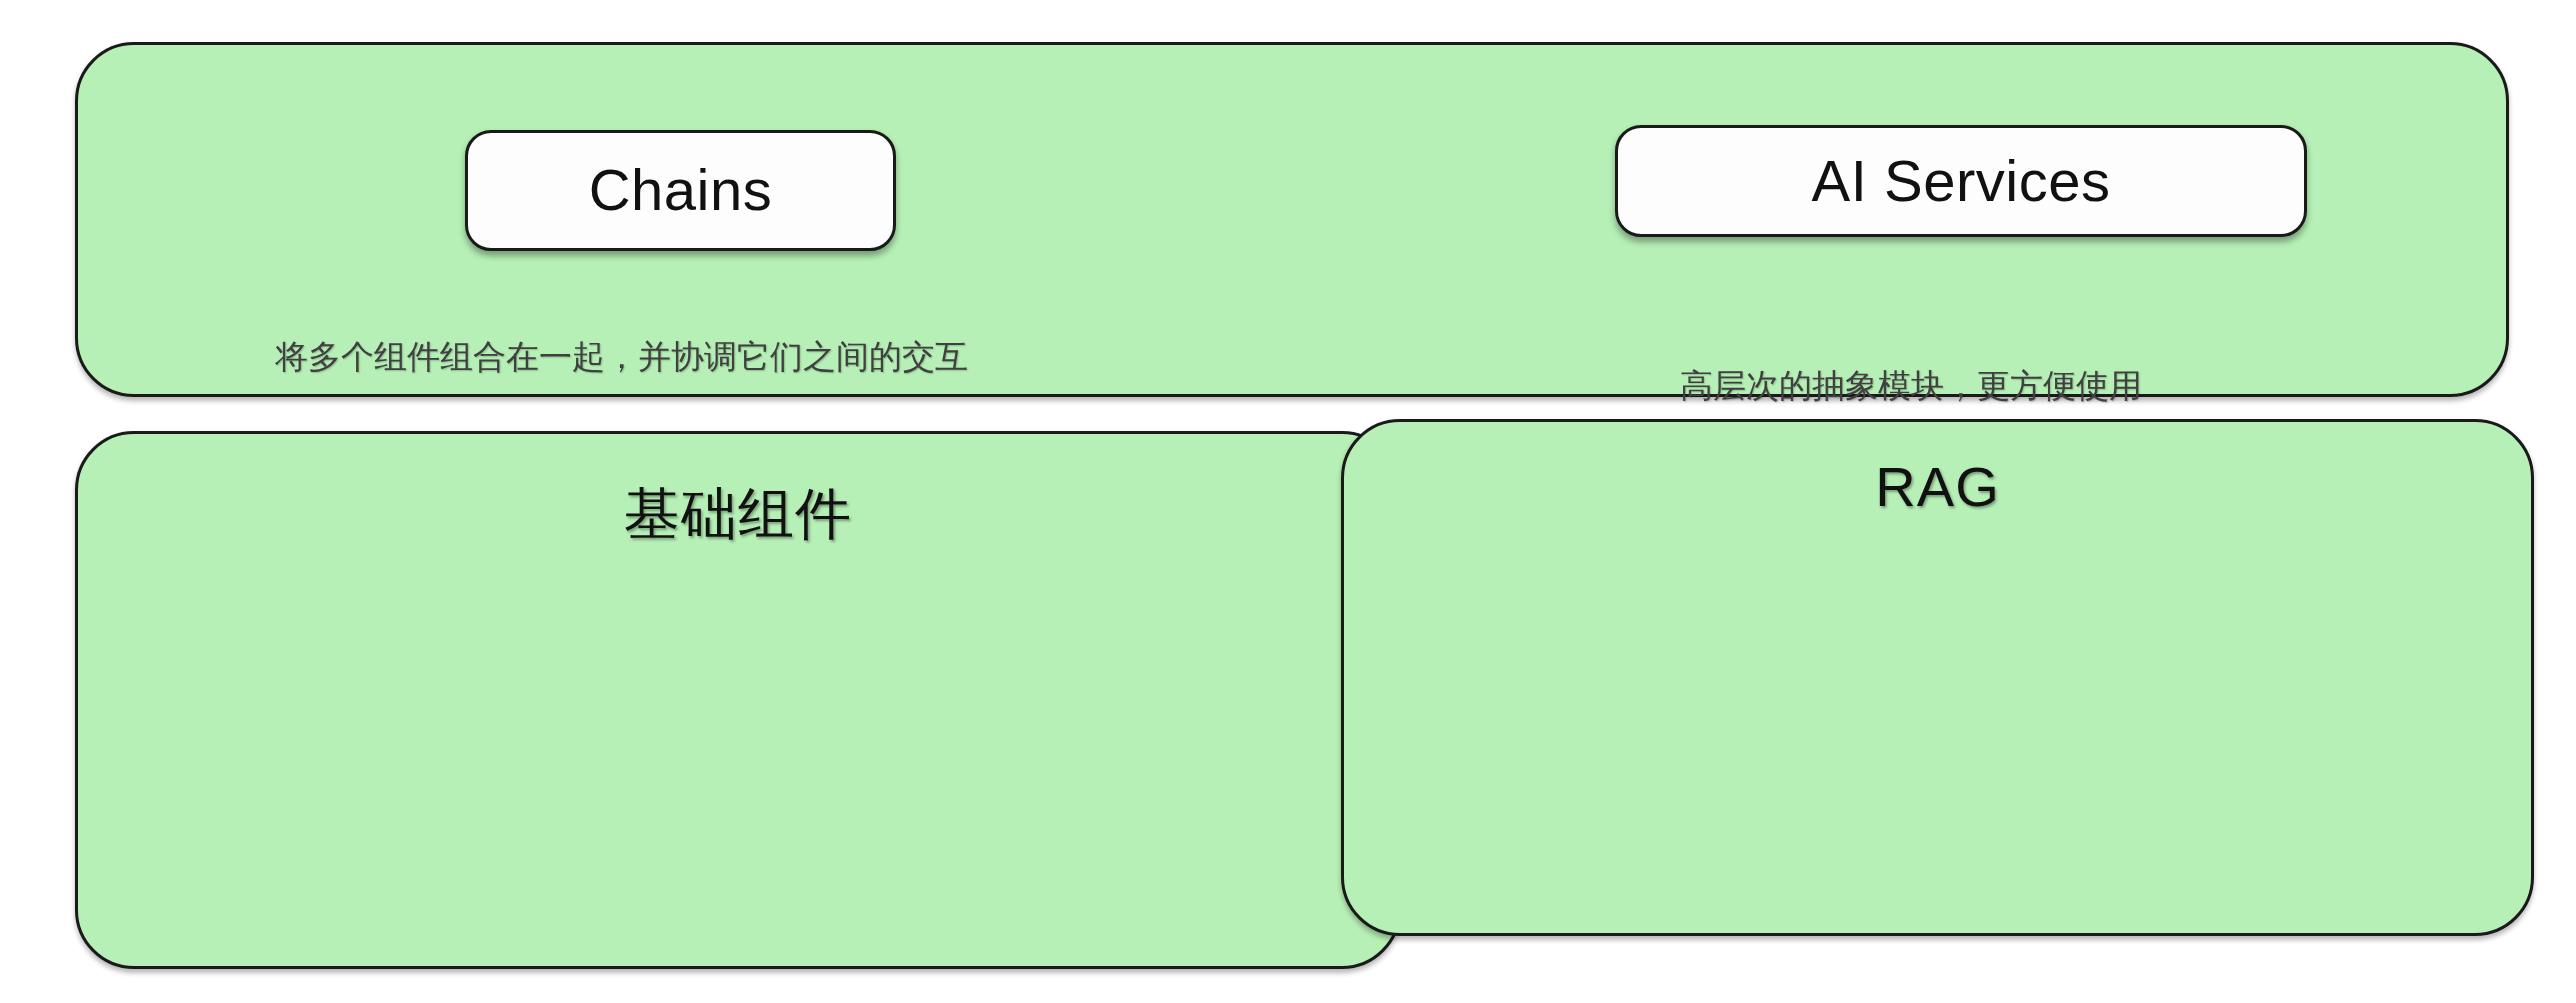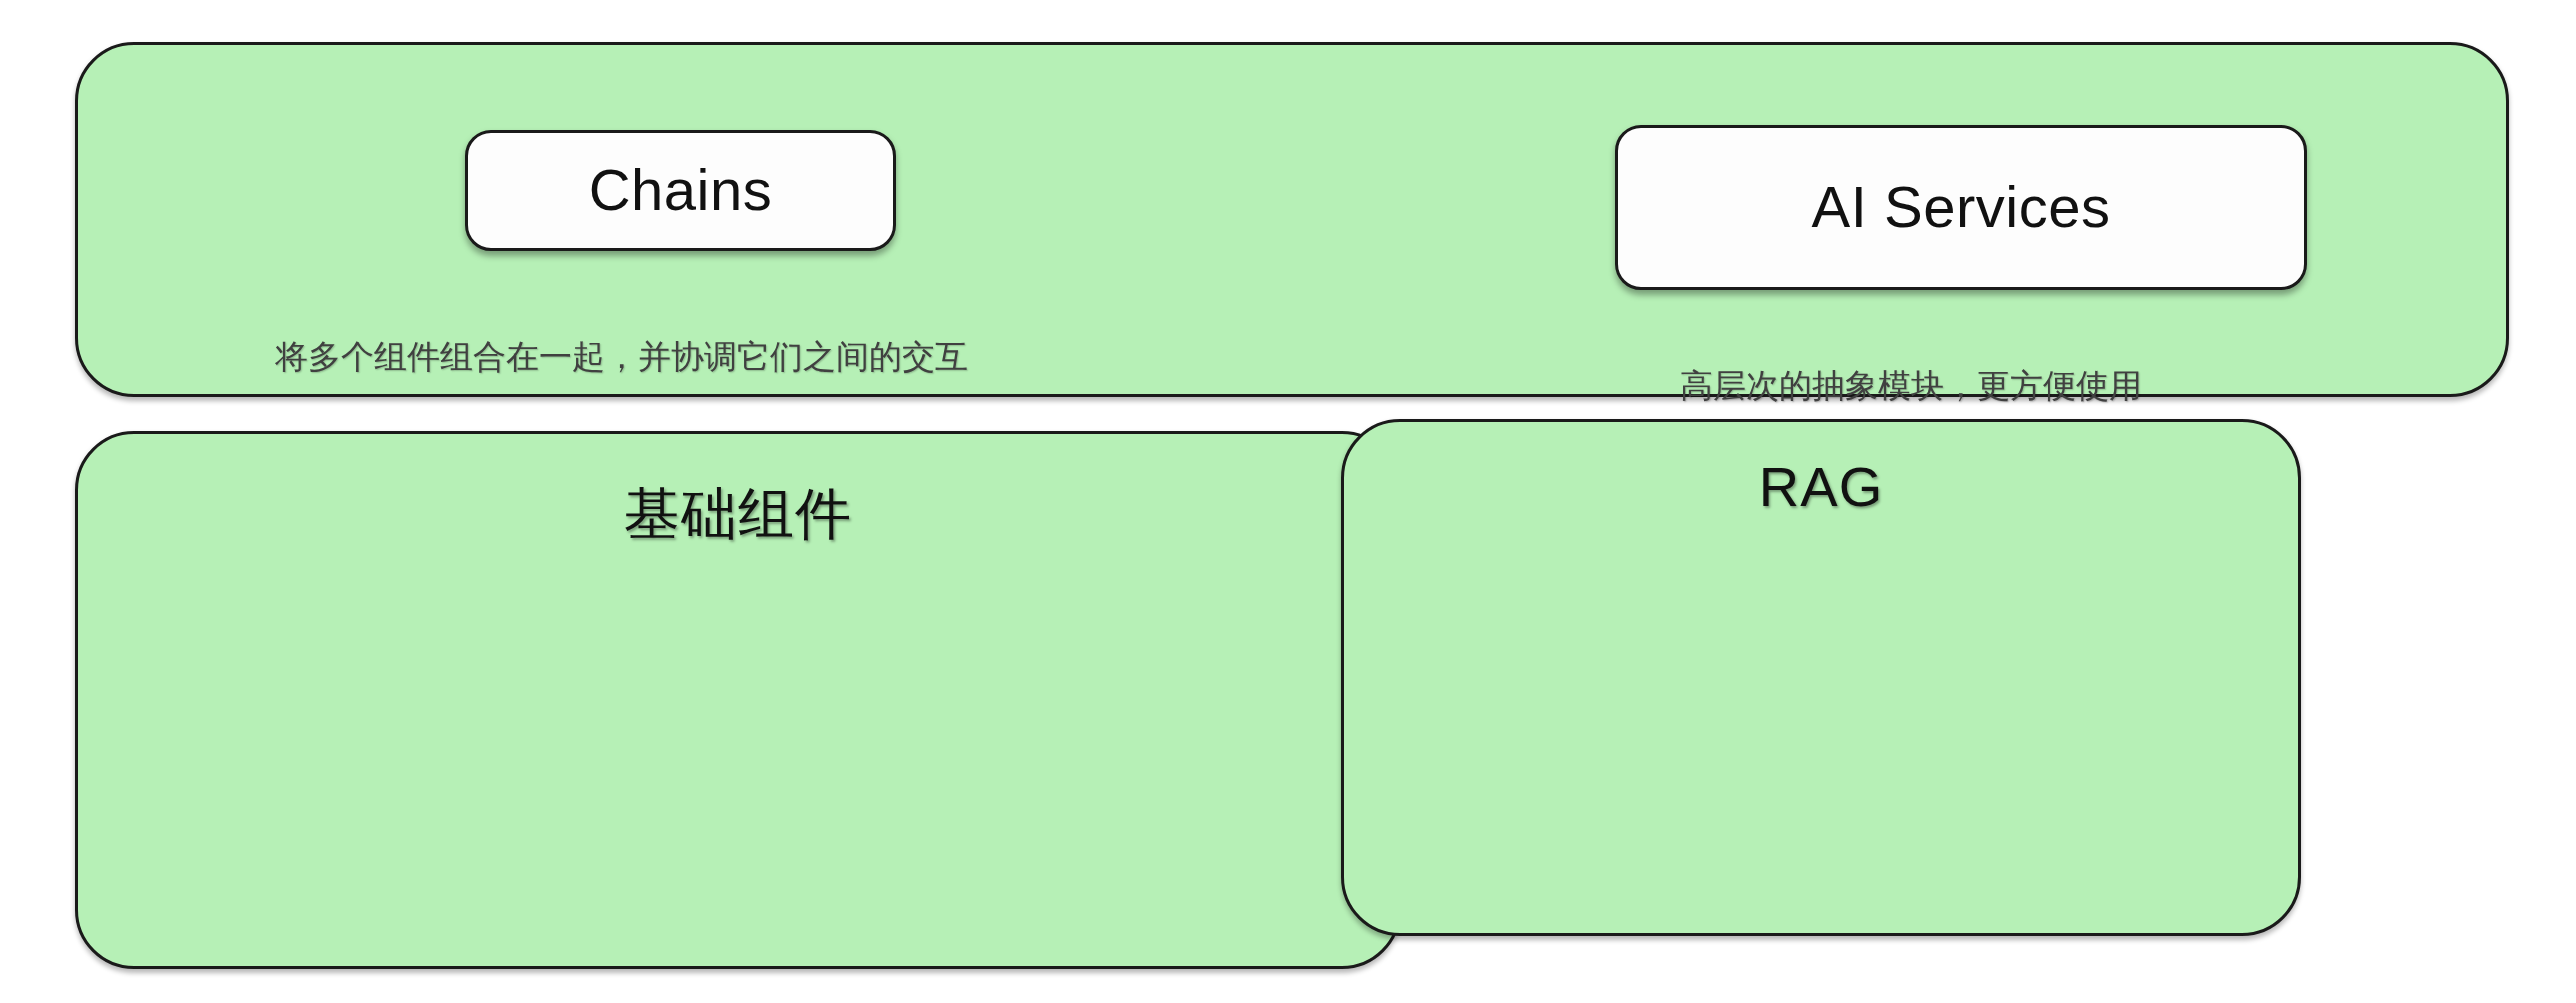--- a/index.html
+++ b/index.html
@@ -39,21 +39,21 @@
   #group-basic {
     left: 75px;
     top: 431px;
     width: 1326px;
     height: 538px;
     border-radius: 59px;
   }
   #group-rag {
     left: 1341px;
     top: 419px;
-    width: 960px;
+    width: 1193px;
     height: 517px;
     border-radius: 59px;
   }
 
   
   .group-title {
     position: absolute;
     left: 0;
     right: 0;
     text-align: center;
@@ -88,21 +88,21 @@
     user-select: none;
     letter-spacing: 0.5px;
   }
 
   
   .node-lg { border-radius: 26px; }
   .node-lg .node-label { font-size: 58px; }
 
   
   #node-chains      { left: 387px;  top: 85px; width: 431px;  height: 121px; }
-  #node-ai-services { left: 1537px; top: 80px; width: 692px; height: 165px; }
+  #node-ai-services { left: 1537px; top: 80px; width: 692px; height: 112px; }
 
   
   .caption {
     position: absolute;
     color: #404040;
     font-size: 33px;
     line-height: 1;
     white-space: nowrap;
     user-select: none;
     text-shadow: 1.1px 1.1px 1.6px rgba(0,0,0,0.22);

